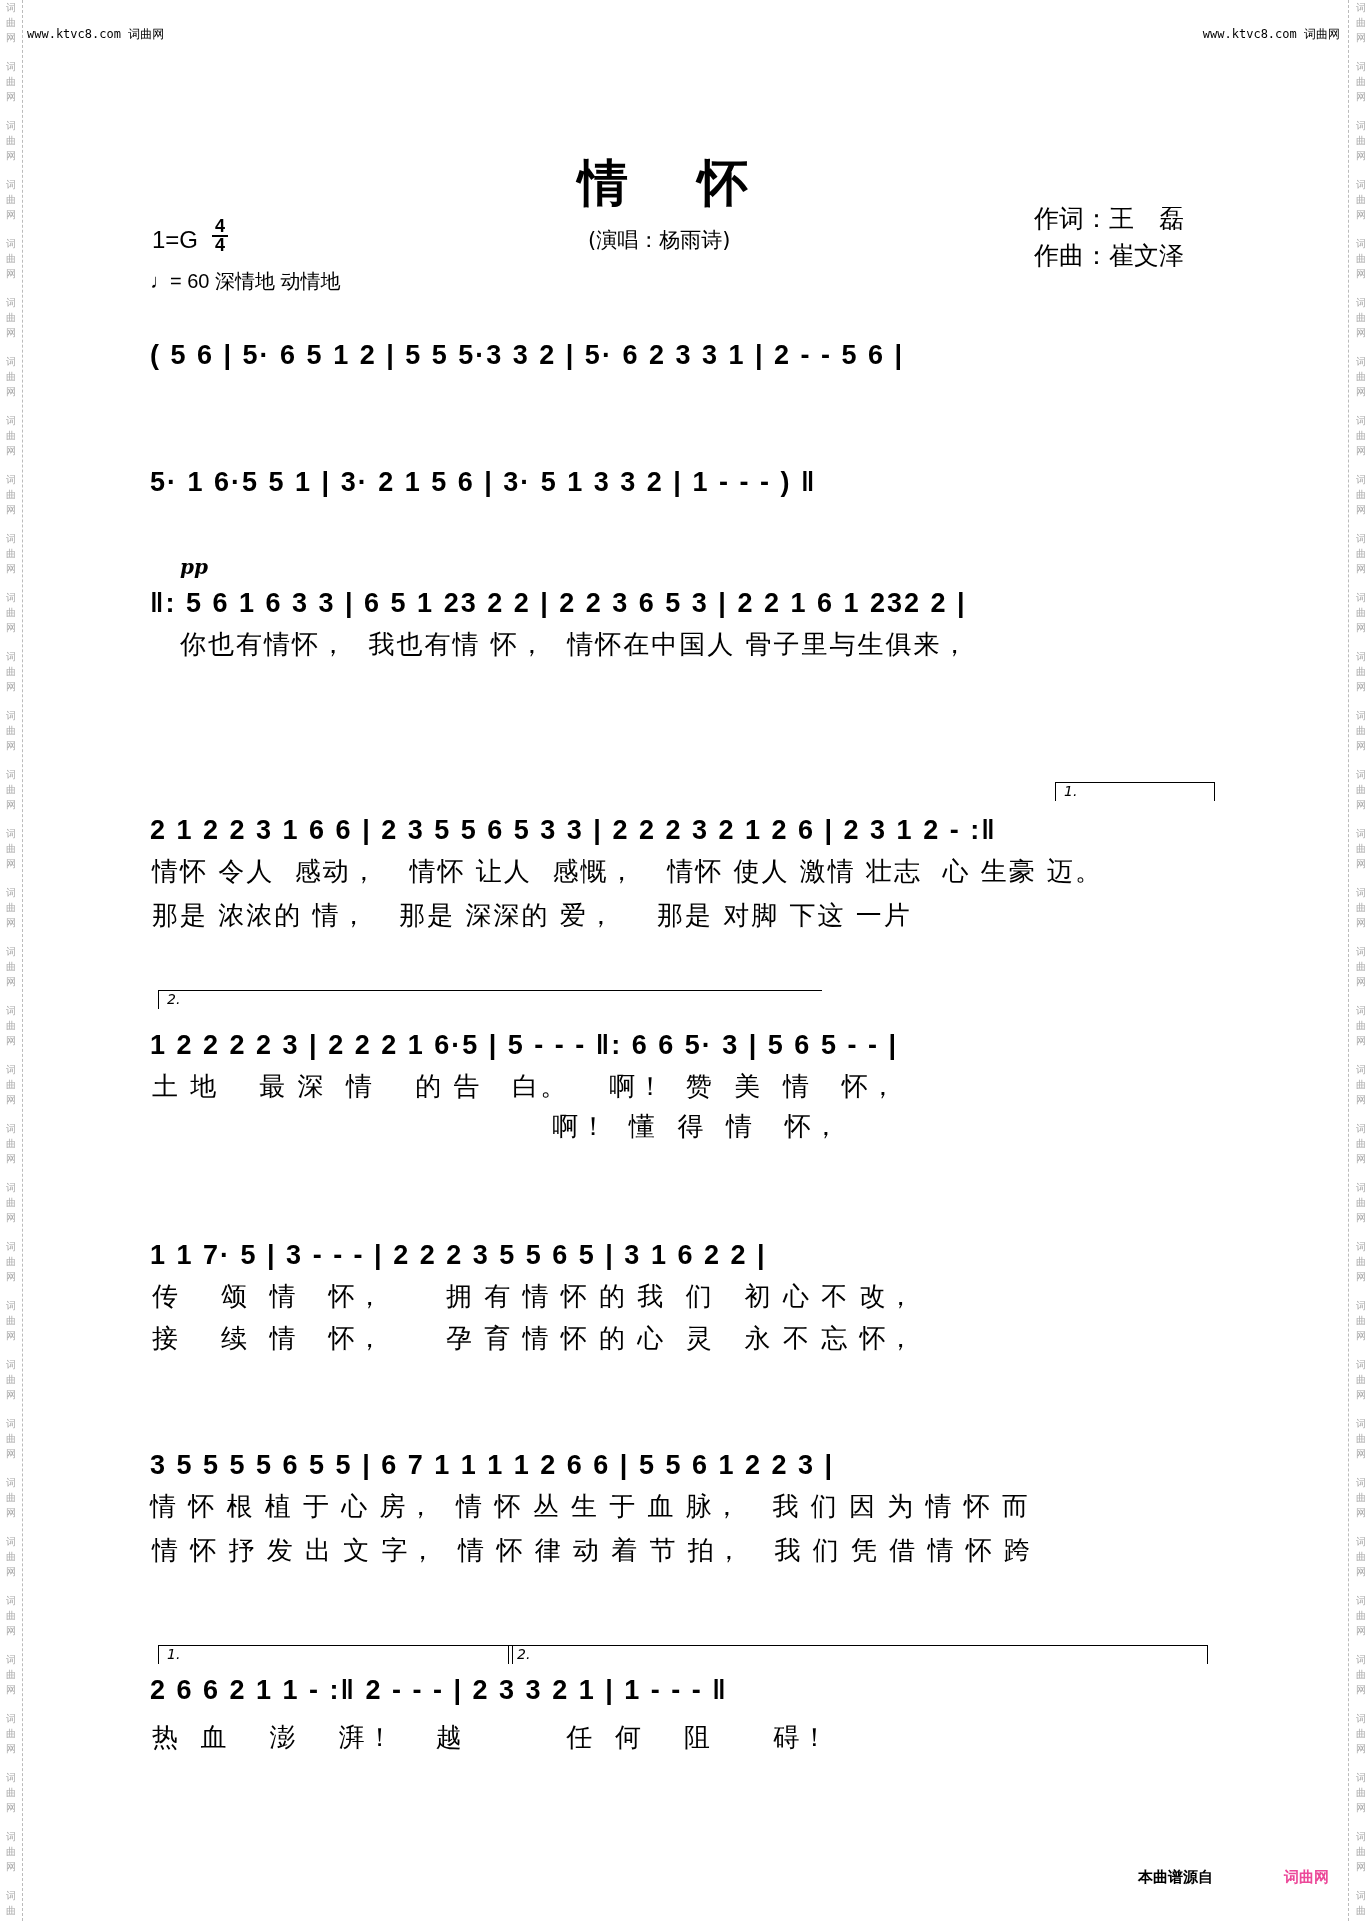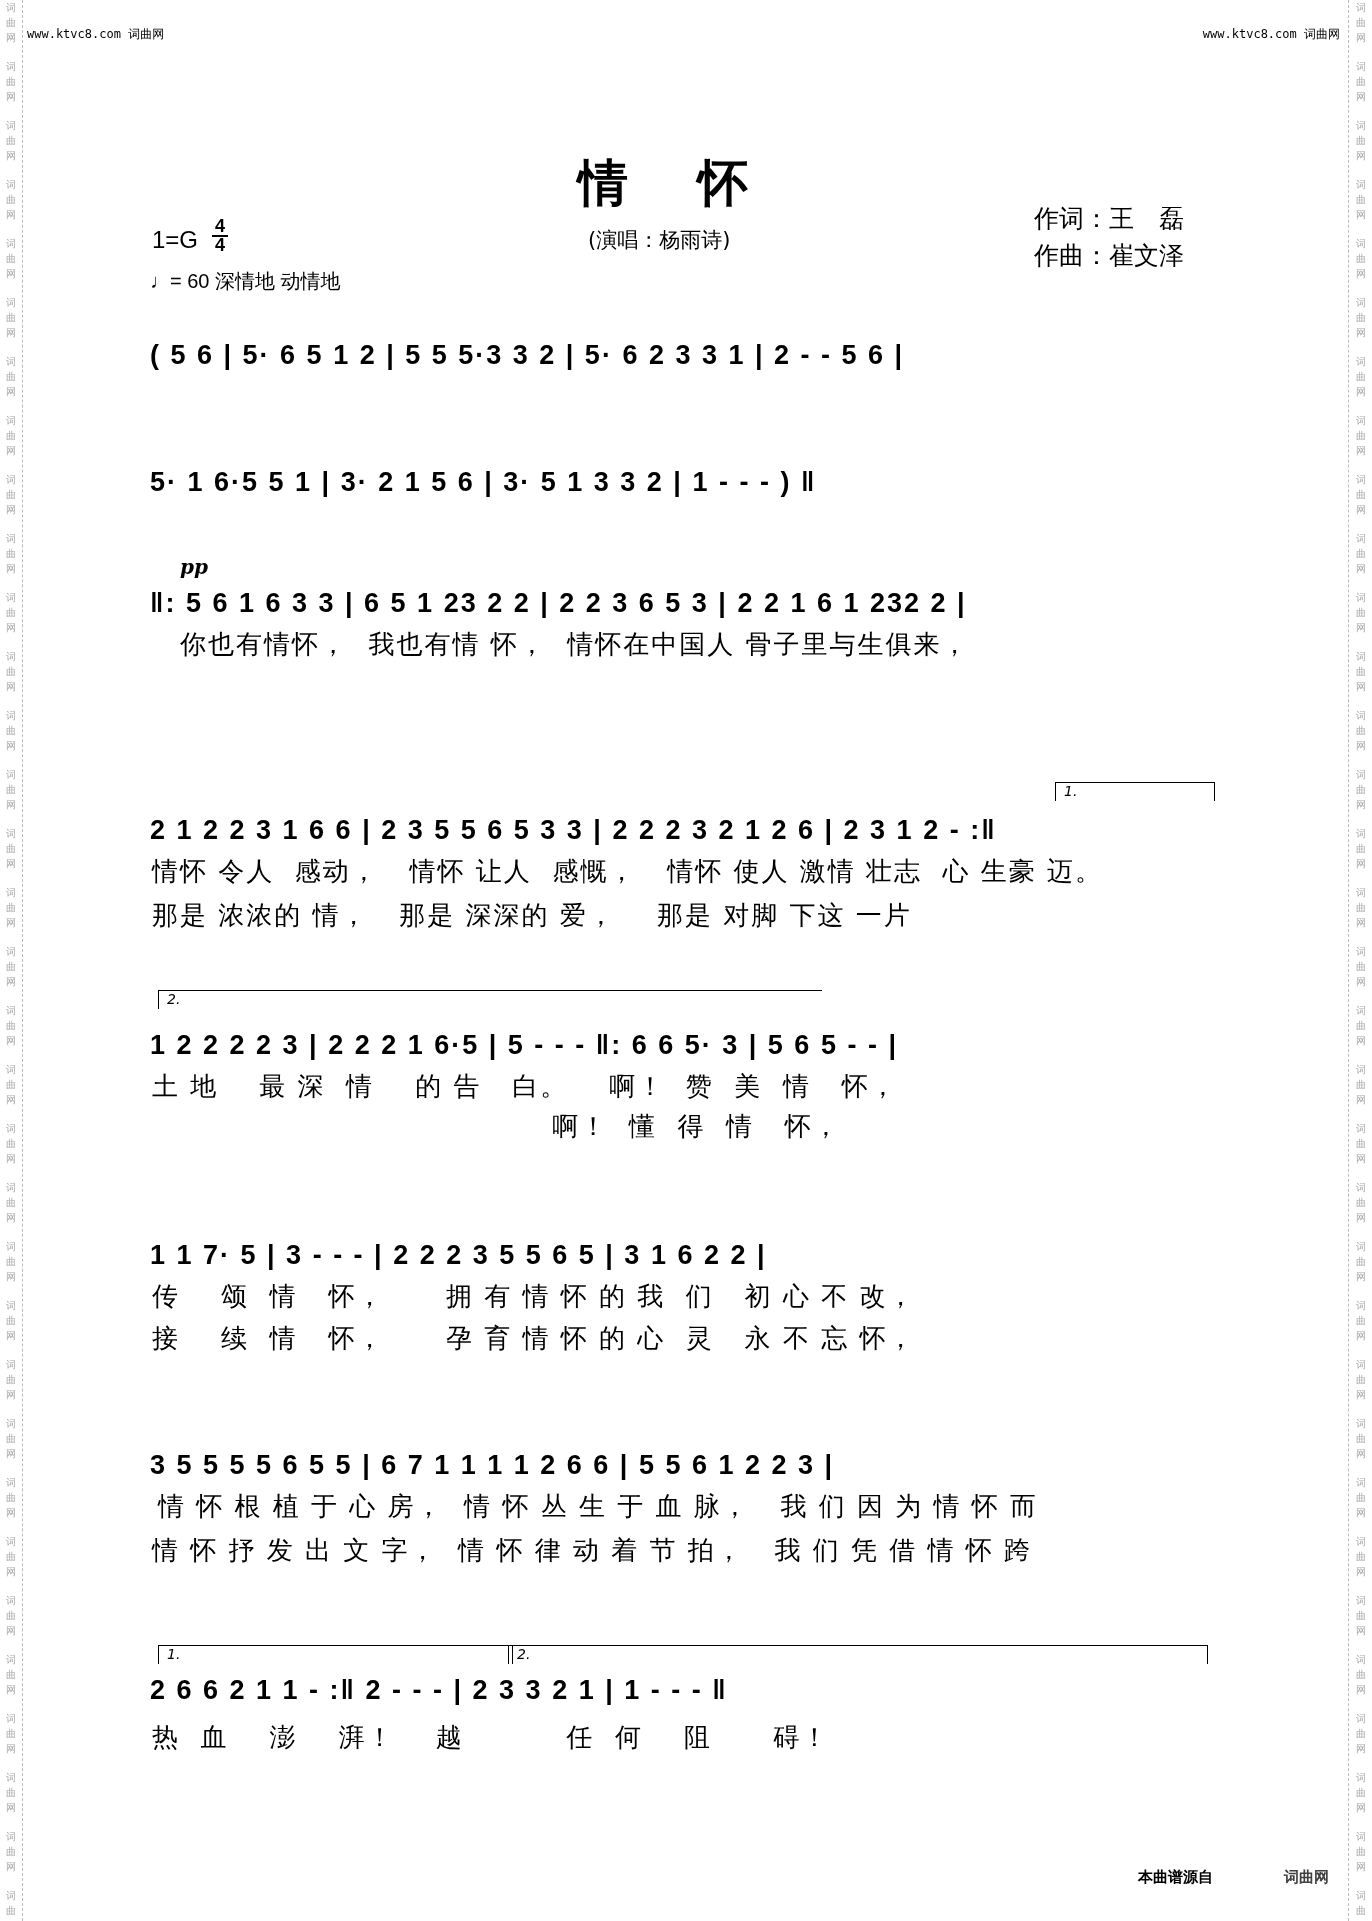--- a/index.html
+++ b/index.html
@@ -17,21 +17,21 @@
   .timesig{display:inline-flex;flex-direction:column;align-items:center;font-weight:bold;font-size:18px;line-height:17px;margin-left:14px;}
   .timesig .bar{width:16px;border-top:2px solid #000;}
   .tempo{position:absolute;left:150px;top:268px;font-size:20px;font-family:"Liberation Sans",sans-serif;}
   .line{position:absolute;left:150px;width:1080px;}
   .notes{font-family:"Liberation Sans",sans-serif;font-weight:bold;font-size:27px;white-space:pre;letter-spacing:2px;height:36px;line-height:36px;}
   .lyric{position:absolute;font-family:"DejaVu Serif",serif;font-size:26px;white-space:pre;letter-spacing:2px;}
   .dyn{position:absolute;left:180px;top:555px;font-style:italic;font-weight:bold;font-family:"DejaVu Serif",serif;font-size:20px;}
   .volta{position:absolute;border-top:1.5px solid #000;border-left:1.5px solid #000;height:18px;font-size:14px;font-style:italic;padding-left:8px;}
   .volta.closed{border-right:1.5px solid #000;}
   .footer-src{position:absolute;left:1138px;top:1868px;font-size:15px;font-weight:bold;}
-  .footer-brand{position:absolute;left:1284px;top:1868px;font-size:15px;font-weight:bold;color:#404040;}
+  .footer-brand{position:absolute;left:1284px;top:1868px;font-size:15px;font-weight:bold;color:#ec4899;}
 </style>
 </head>
 <body>
 
 <div class="wm-col left" id="wmL">
     <div class="wm-group">词<br>曲<br>网</div>
     <div class="wm-group">词<br>曲<br>网</div>
     <div class="wm-group">词<br>曲<br>网</div>
     <div class="wm-group">词<br>曲<br>网</div>
     <div class="wm-group">词<br>曲<br>网</div>
@@ -149,21 +149,21 @@
 </div>
 
 <div class="line" style="top:1237px">
   <div class="notes">1 1 7· 5 | 3 - - - | 2 2 2 3 5 5 6 5 | 3 1 6 2 2 |</div>
   <div class="lyric" style="top:42px;left:2px">传    颂  情   怀，      拥 有 情 怀 的 我  们   初 心 不 改，</div>
   <div class="lyric" style="top:84px;left:2px">接    续  情   怀，      孕 育 情 怀 的 心  灵   永 不 忘 怀，</div>
 </div>
 
 <div class="line" style="top:1447px">
   <div class="notes">3 5 5 5 5 6 5 5 | 6 7 1 1 1 1 2 6 6 | 5 5 6 1 2 2 3 |</div>
-  <div class="lyric" style="top:42px;left:8px">情 怀 根 植 于 心 房，  情 怀 丛 生 于 血 脉，   我 们 因 为 情 怀 而</div>
+  <div class="lyric" style="top:42px;left:0">情 怀 根 植 于 心 房，  情 怀 丛 生 于 血 脉，   我 们 因 为 情 怀 而</div>
   <div class="lyric" style="top:86px;left:2px">情 怀 抒 发 出 文 字，  情 怀 律 动 着 节 拍，   我 们 凭 借 情 怀 跨</div>
 </div>
 
 <div class="volta closed" style="left:158px;top:1645px;width:345px">1.</div>
 <div class="volta closed" style="left:508px;top:1645px;width:690px">2.</div>
 <div class="line" style="top:1672px">
   <div class="notes">2 6 6 2 1 1 - :‖ 2 - - - | 2 3 3 2 1 | 1 - - - ‖</div>
   <div class="lyric" style="top:48px;left:2px">热  血    澎    湃！    越          任  何    阻      碍！</div>
 </div>
 

